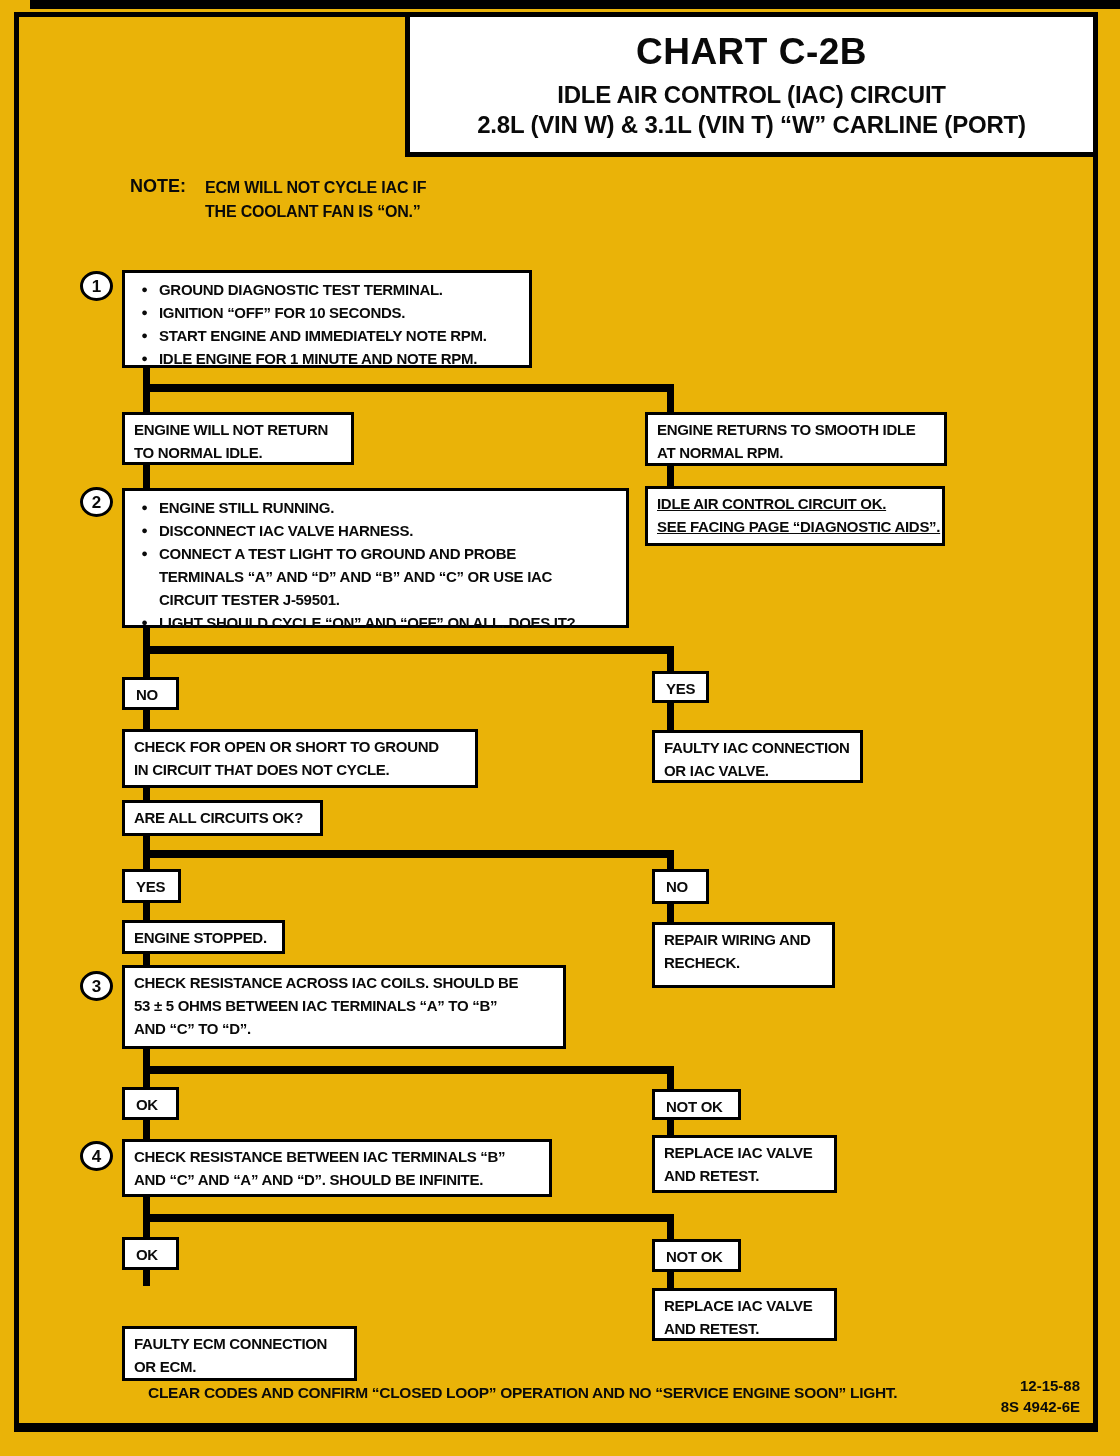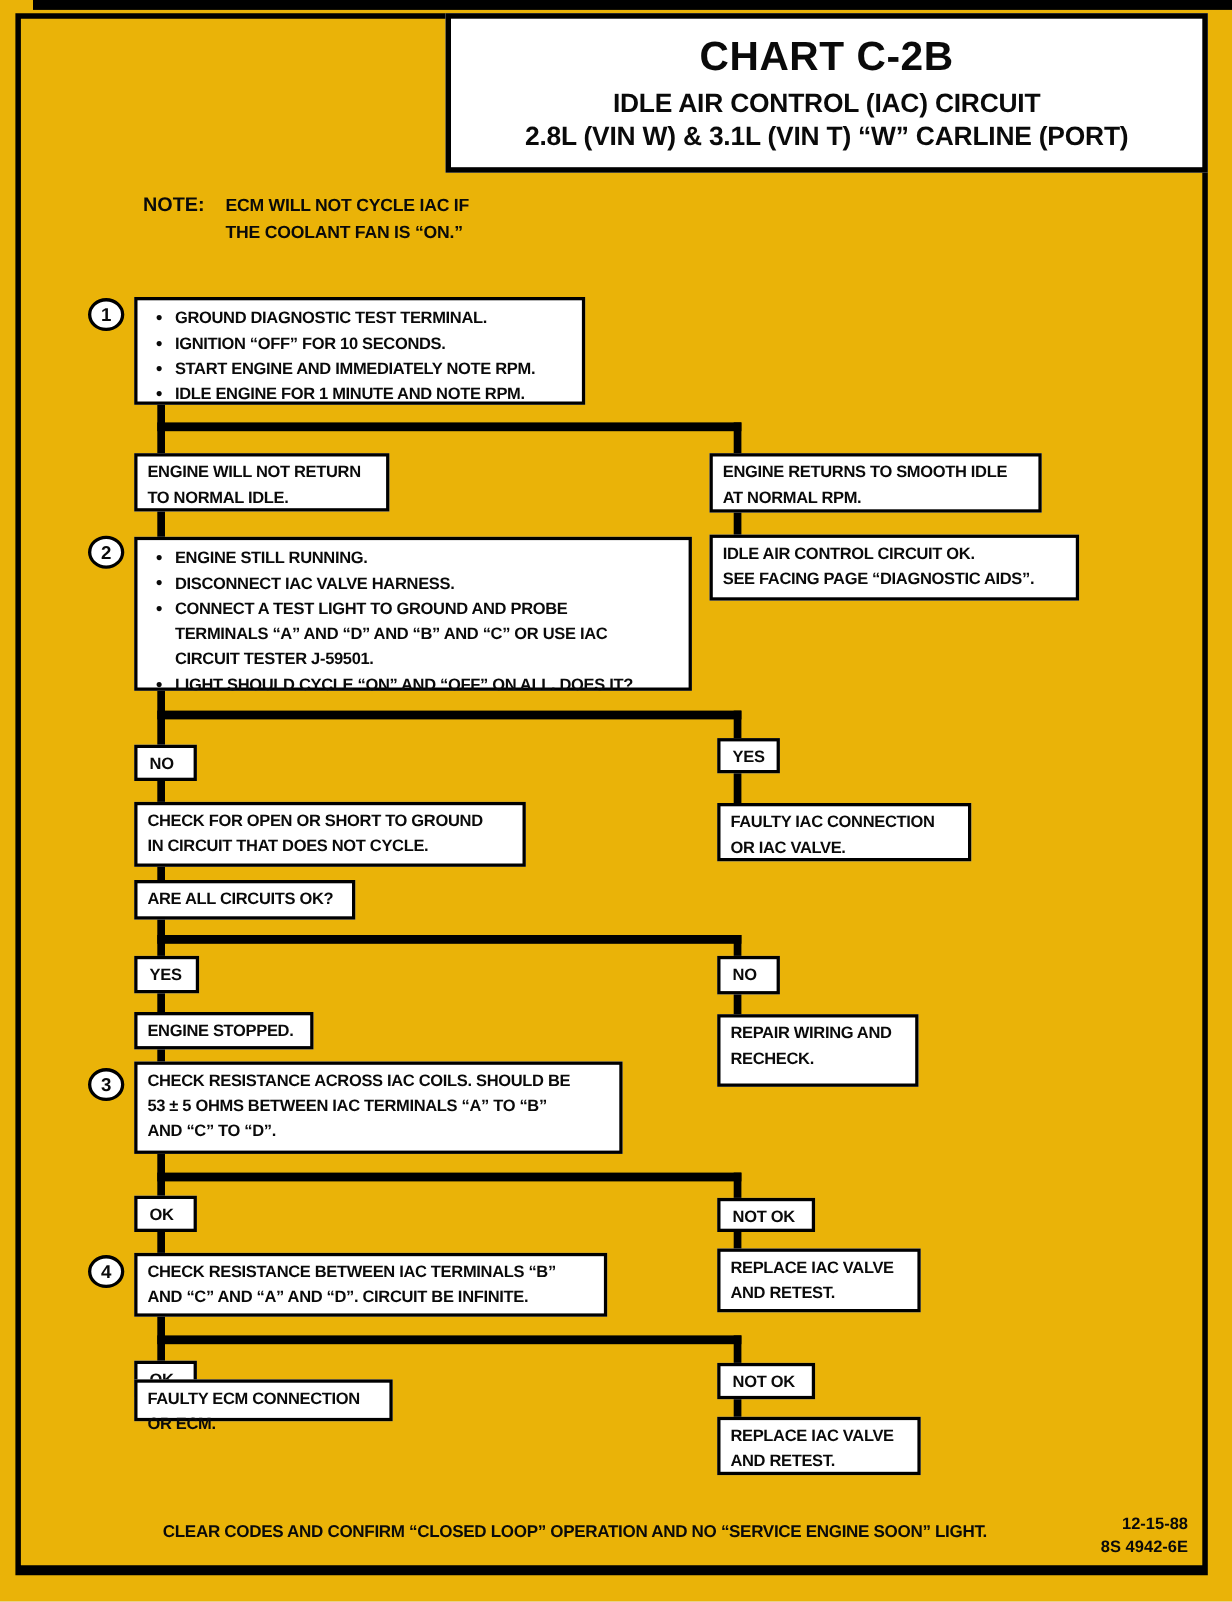--- a/index.html
+++ b/index.html
@@ -146,33 +146,33 @@
       </div>
     <div class="brow cont">
         <span class="nowrap">CIRCUIT TESTER J-59501.</span>
       </div>
     <div class="brow">
         <span class="bdot">●</span>
         <span class="nowrap">LIGHT SHOULD CYCLE “ON” AND “OFF” ON ALL.  DOES IT?</span>
       </div>
   </div>
 
-  <div class="fbox pad" style="left:645px; top:486px; width:336px; height:60px;">
+  <div class="fbox pad" style="left:645px; top:486px; width:300px; height:60px;text-decoration:underline;">
     <div class="nowrap">IDLE AIR CONTROL CIRCUIT OK.</div>
     <div class="nowrap">SEE FACING PAGE “DIAGNOSTIC AIDS”.</div>
   </div>
 
   <div class="fbox tag" style="left:122px; top:677px; width:57px; height:33px;">NO</div>
   <div class="fbox tag" style="left:652px; top:671px; width:57px; height:32px;">YES</div>
 
   <div class="fbox pad" style="left:122px; top:729px; width:356px; height:59px;">
     <div class="nowrap">CHECK FOR OPEN OR SHORT TO GROUND</div>
     <div class="nowrap">IN CIRCUIT THAT DOES NOT CYCLE.</div>
   </div>
-  <div class="fbox pad" style="left:652px; top:730px; width:231px; height:53px;">
+  <div class="fbox pad" style="left:652px; top:730px; width:211px; height:53px;">
     <div class="nowrap">FAULTY IAC CONNECTION</div>
     <div class="nowrap">OR IAC VALVE.</div>
   </div>
 
   <div class="fbox pad nowrap" style="left:122px; top:800px; width:201px; height:36px;">ARE ALL CIRCUITS OK?</div>
 
   <div class="fbox tag" style="left:122px; top:869px; width:59px; height:34px;">YES</div>
   <div class="fbox tag" style="left:652px; top:869px; width:57px; height:35px;">NO</div>
 
   <div class="fbox pad nowrap" style="left:122px; top:920px; width:163px; height:34px;">ENGINE STOPPED.</div>
@@ -185,31 +185,31 @@
     <div class="nowrap">CHECK RESISTANCE ACROSS IAC COILS.  SHOULD BE</div>
     <div class="nowrap">53 ± 5 OHMS BETWEEN IAC TERMINALS  “A” TO “B”</div>
     <div class="nowrap">AND “C” TO “D”.</div>
   </div>
 
   <div class="fbox tag" style="left:122px; top:1087px; width:57px; height:33px;">OK</div>
   <div class="fbox tag" style="left:652px; top:1089px; width:89px; height:31px;">NOT OK</div>
 
   <div class="fbox pad" style="left:122px; top:1139px; width:430px; height:58px;">
     <div class="nowrap">CHECK RESISTANCE BETWEEN IAC TERMINALS “B”</div>
-    <div class="nowrap">AND “C” AND “A” AND “D”.  CIRCUIT BE INFINITE.</div>
+    <div class="nowrap">AND “C” AND “A” AND “D”.  SHOULD BE INFINITE.</div>
   </div>
   <div class="fbox pad" style="left:652px; top:1135px; width:185px; height:58px;">
     <div class="nowrap">REPLACE IAC VALVE</div>
     <div class="nowrap">AND RETEST.</div>
   </div>
 
   <div class="fbox tag" style="left:122px; top:1237px; width:57px; height:33px;">OK</div>
   <div class="fbox tag" style="left:652px; top:1239px; width:89px; height:33px;">NOT OK</div>
 
-  <div class="fbox pad" style="left:122px; top:1254px; width:235px; height:38px;">
+  <div class="fbox pad" style="left:122px; top:1326px; width:235px; height:55px;">
     <div class="nowrap">FAULTY ECM CONNECTION</div>
     <div class="nowrap">OR ECM.</div>
   </div>
   <div class="fbox pad" style="left:652px; top:1288px; width:185px; height:53px;">
     <div class="nowrap">REPLACE IAC VALVE</div>
     <div class="nowrap">AND RETEST.</div>
   </div>
 
   <div class="footer">CLEAR CODES AND CONFIRM  “CLOSED LOOP” OPERATION AND NO “SERVICE ENGINE SOON” LIGHT.</div>
   <div class="docinfo">

